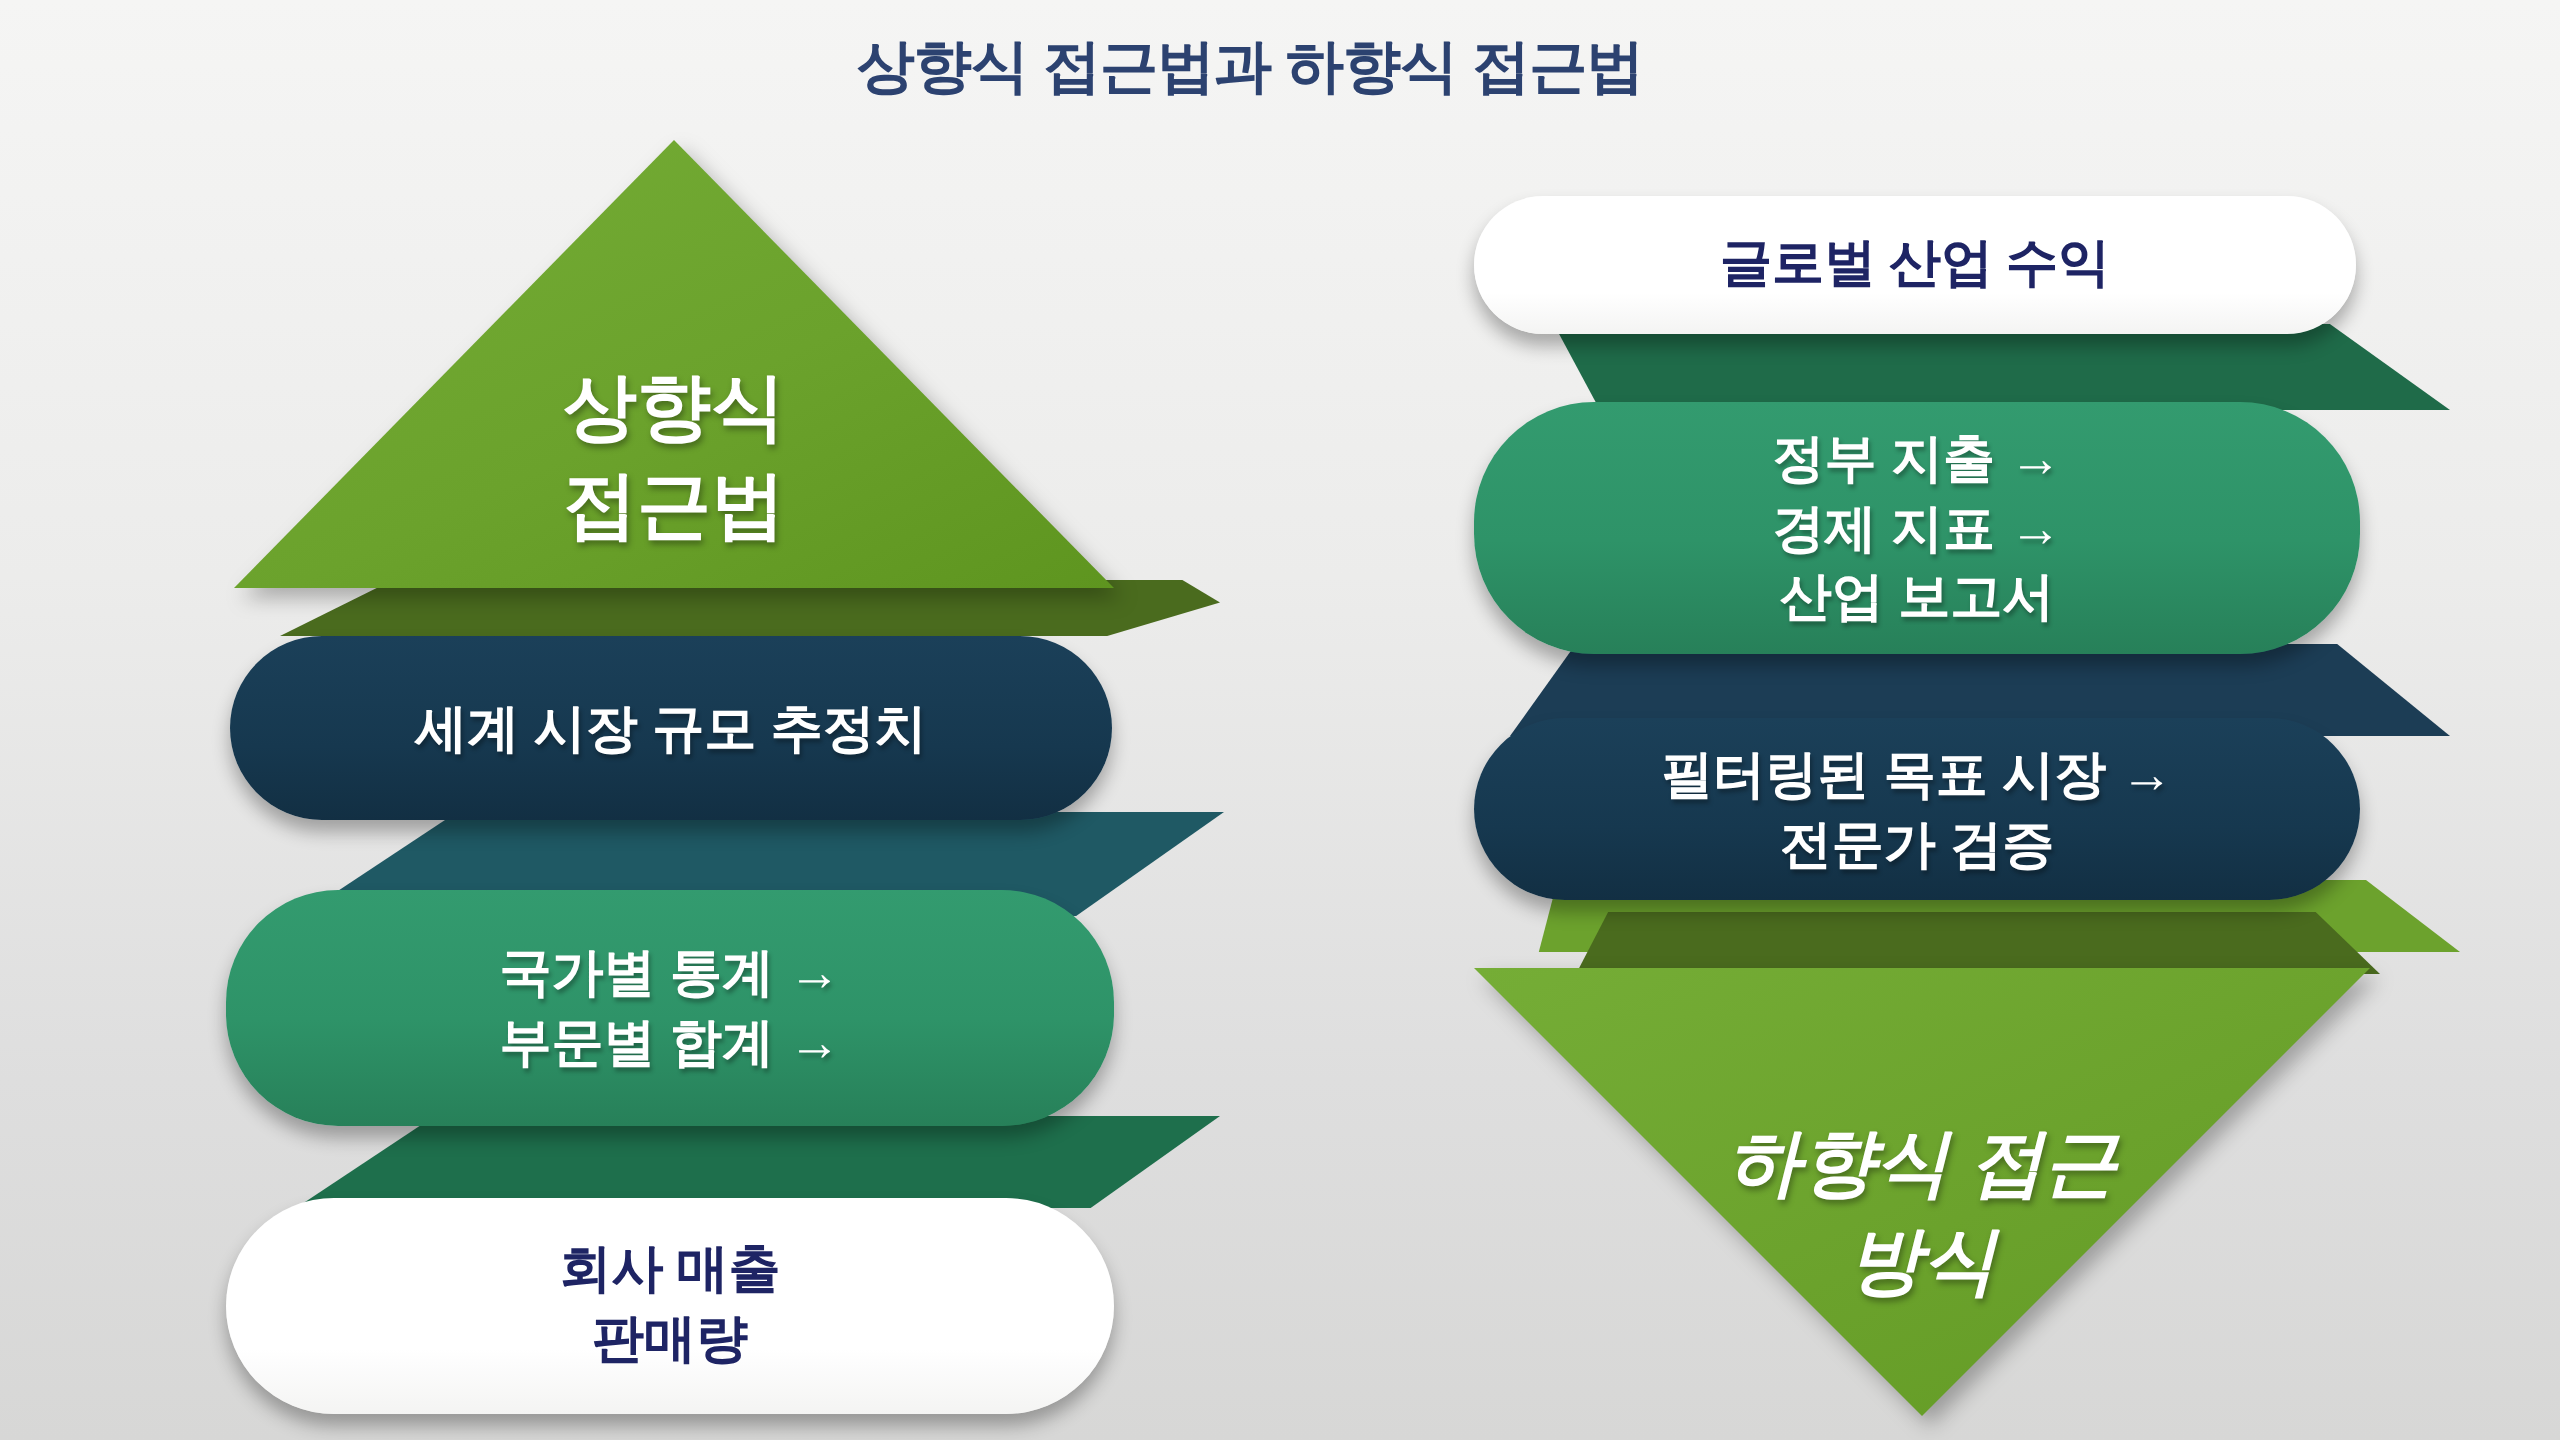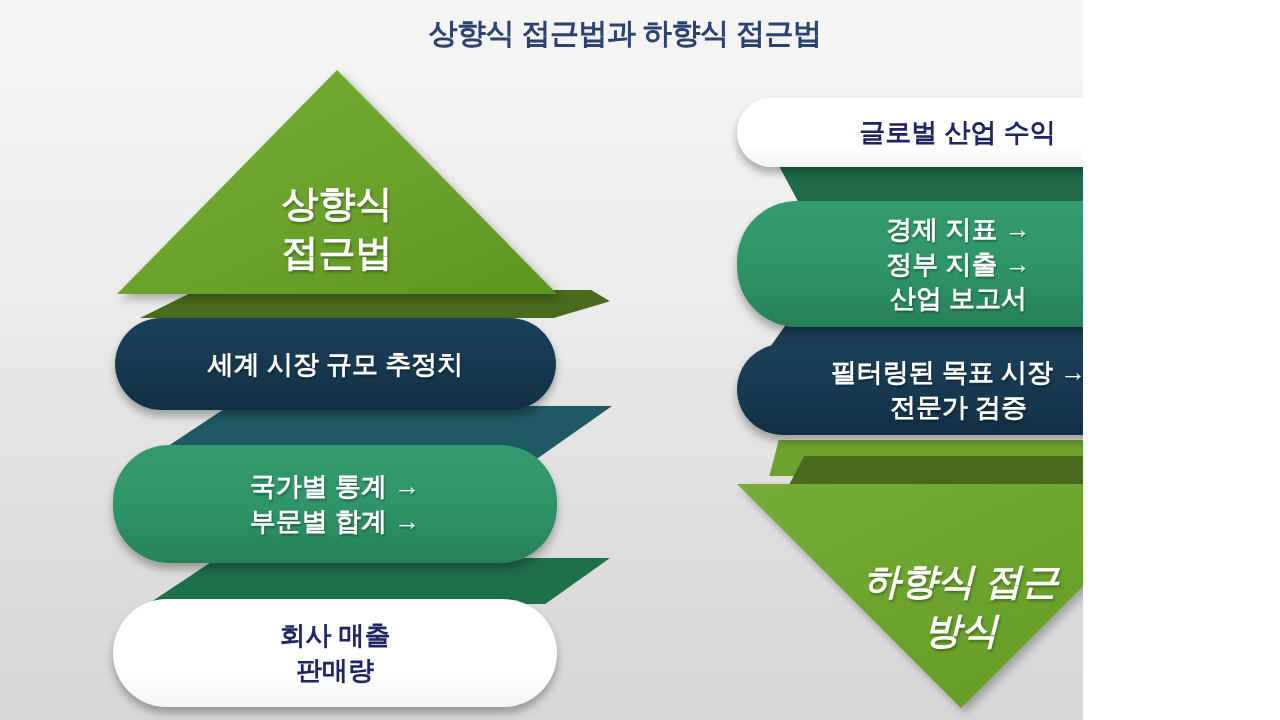--- a/index.html
+++ b/index.html
@@ -1,18 +1,18 @@
 <!DOCTYPE html>
 <html><head>
 <meta charset="utf-8">
 <style>
   html,body{margin:0;padding:0;}
   body{font-family:"Liberation Sans","DejaVu Sans",sans-serif;}
   .canvas{
-    position:relative;width:1083px;height:720px;overflow:hidden;
+    position:relative;width:1280px;height:720px;overflow:hidden;
     background:linear-gradient(180deg,#f5f5f4 0%,#ececeb 40%,#dedede 75%,#d7d7d6 100%);
   }
   .title{
     position:absolute;top:14px;left:0;width:1250px;text-align:center;
     font-size:29px;font-weight:800;color:#2c4270;letter-spacing:-0.5px;
   }
   
   .band{position:absolute;}
   
   .tri-wrap{position:absolute;filter:drop-shadow(4px 5px 5px rgba(0,0,0,0.28));}
@@ -31,21 +31,21 @@
   .tri-label.top{top:42px;}
   
   .pill{
     position:absolute;display:flex;flex-direction:column;justify-content:center;
     align-items:center;text-align:center;font-weight:700;color:#fff;
     box-shadow:0 6px 9px rgba(0,0,0,0.30);z-index:5;
   }
   .pill .ln{line-height:1.34;font-size:26px;text-shadow:1px 2px 2px rgba(0,0,0,0.30);}
   .pill.navy{background:linear-gradient(180deg,#1b4059 0%,#16384f 60%,#122f43 100%);}
   .pill.green{background:linear-gradient(180deg,#339b6f 0%,#2e9368 55%,#278059 100%);}
-  .pill.white{background:linear-gradient(180deg,#ffffff 0%,#ffffff 70%,#f4f4f3 100%);}
+  .pill.white{background:linear-gradient(180deg,#ffffff 0%,#ffffff 70%,#f4f4f3 100%);font-family:Liberation Serif, serif;}
   .pill.white .ln{color:#1e2464;text-shadow:none;}
   .z1{z-index:1}.z2{z-index:2}
 </style>
 </head>
 <body>
 
 <div class="canvas">
 
   <div class="title">상향식 접근법과 하향식 접근법</div>
 
@@ -82,29 +82,29 @@
   </div>
 
   <div class="pill white" style="left:737px;top:98px;width:441px;height:69px;border-radius:35px;">
     <div class="ln">글로벌 산업 수익</div>
   </div>
 
   <div class="band z1" style="left:763px;top:162px;width:462px;height:43px;background:#1F6B49;
               clip-path:polygon(3% 0,87% 0,100% 100%,8% 100%);"></div>
 
   <div class="pill green" style="left:737px;top:201px;width:443px;height:126px;border-radius:60px;">
+    <div class="ln">정부 지출 →</div>
     <div class="ln">경제 지표 →</div>
-    <div class="ln">정부 지출 →</div>
     <div class="ln">산업 보고서</div>
   </div>
 
   <div class="band z1" style="left:755px;top:322px;width:470px;height:46px;background:#1C3D55;
               clip-path:polygon(7% 0,88% 0,100% 100%,0 100%);"></div>
 
-  <div class="pill navy" style="left:737px;top:344px;width:443px;height:91px;border-radius:46px;">
+  <div class="pill navy" style="left:737px;top:359px;width:443px;height:91px;border-radius:46px;">
     <div class="ln">필터링된 목표 시장 →</div>
     <div class="ln">전문가 검증</div>
   </div>
 
   <div class="band z1" style="left:760px;top:440px;width:470px;height:36px;background:#6CA22D;
               clip-path:polygon(4% 0,90% 0,100% 100%,2% 100%);"></div>
 
   <div class="band z2" style="left:788px;top:456px;width:402px;height:31px;background:#4A6B1E;
               clip-path:polygon(4% 0,92% 0,100% 100%,0 100%);"></div>
 

